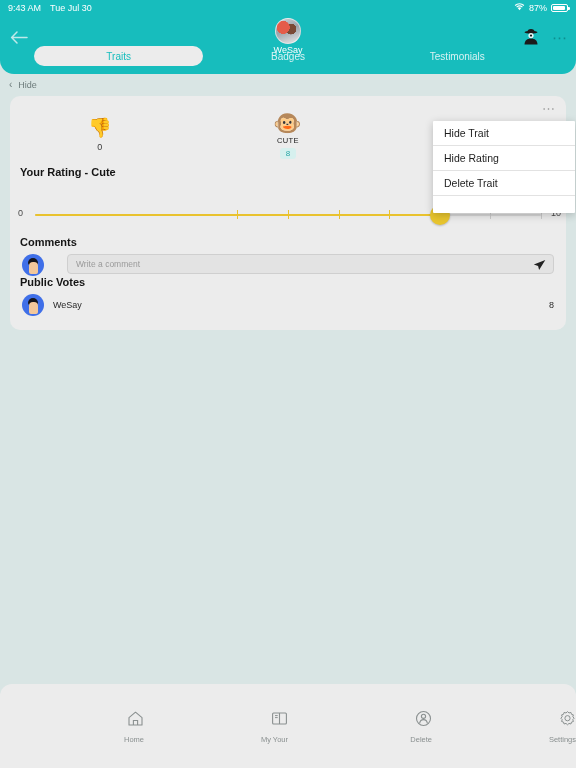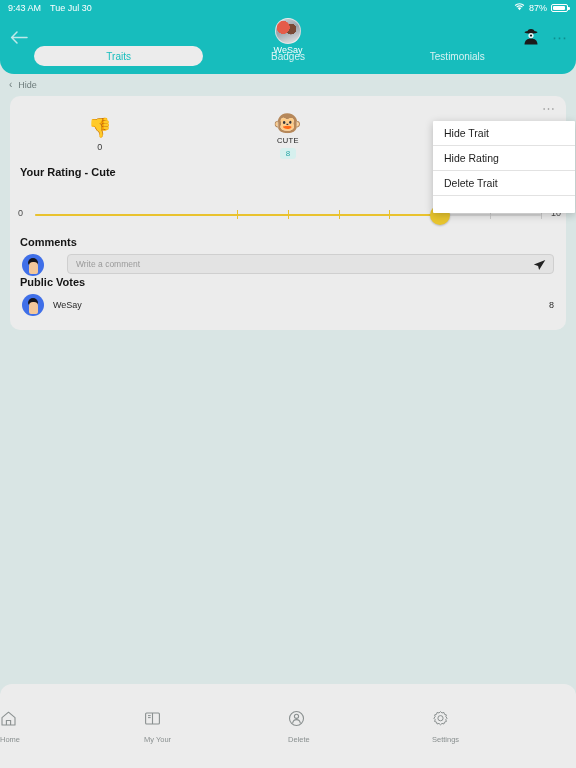--- a/index.html
+++ b/index.html
@@ -213,21 +213,21 @@
 
   
   .tabbar {
     position: absolute; left: 0; right: 0; bottom: 0;
     height: 84px; background: #ececec;
     border-top-left-radius: 12px; border-top-right-radius: 12px;
     display: flex; padding-top: 26px;
   }
   .tab {
     flex: 1; display: flex; flex-direction: column;
-    align-items: flex-start; gap: 4px; color: #8a9090;
+    align-items: flex-end; gap: 4px; color: #8a9090;
   }
   .tab-label { font-size: 7.5px; }
 </style>
 </head>
 <body>
 
 <div class="screen">
 
   <div class="header">
 

